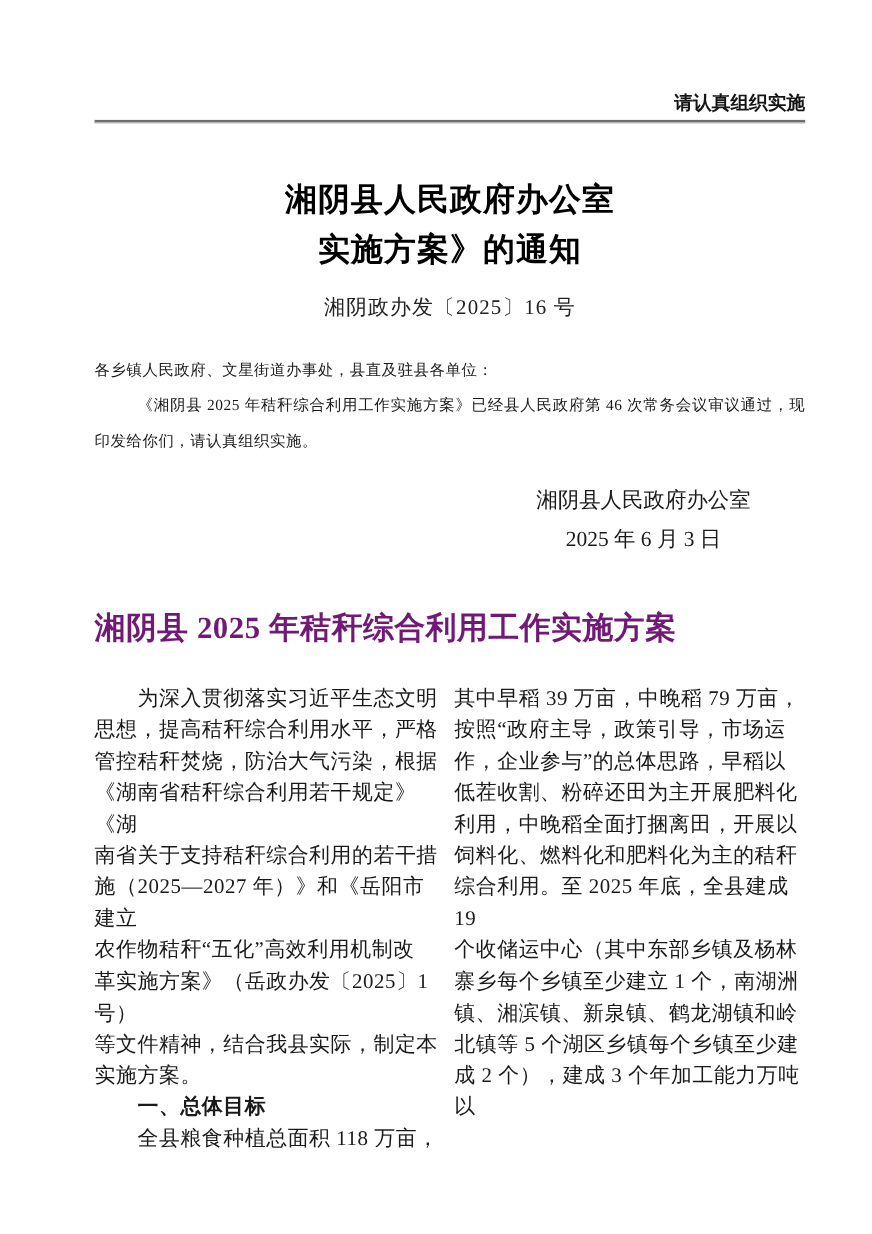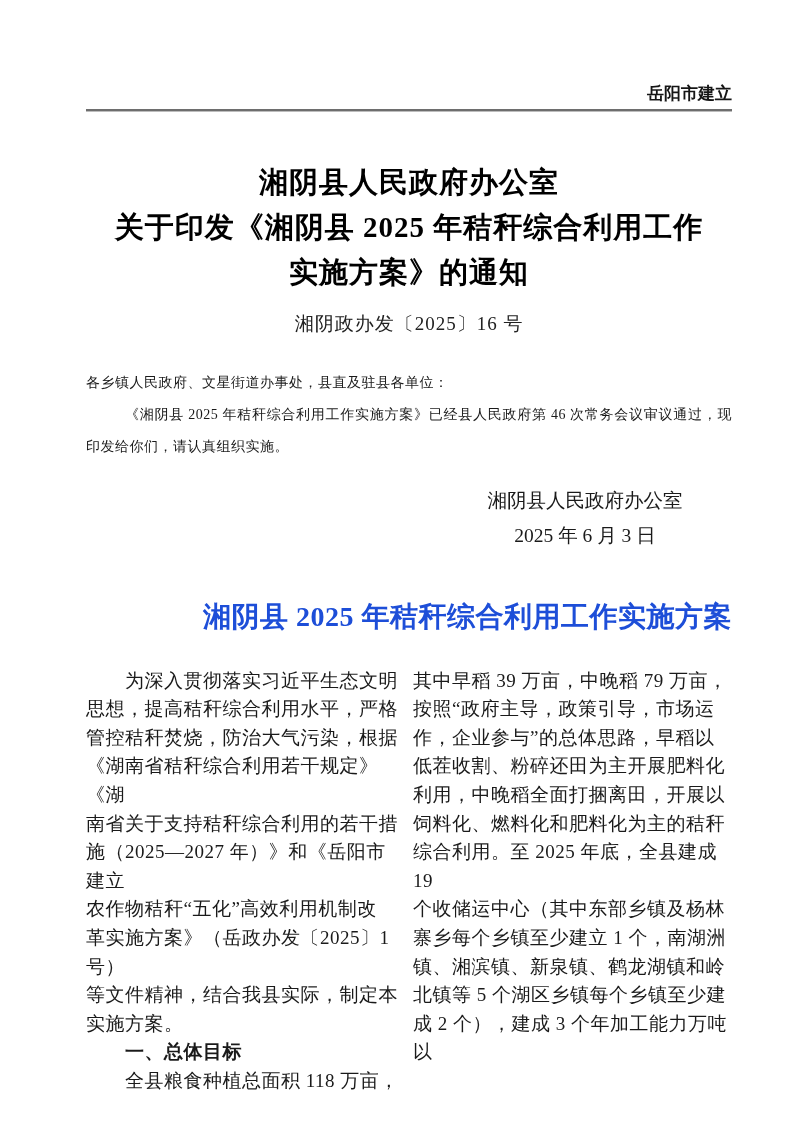--- a/index.html
+++ b/index.html
@@ -66,26 +66,26 @@
     margin-right:42px;
     width:210px;
     text-align:center;
     font-size:19.5px;
     line-height:35px;
     color:#1a1a1a;
   }
   
   .plan-title{
     margin:46px 0 0 0;
-    text-align:right;
+    text-align:left;
     font-weight:bold;
     font-size:28px;
     line-height:36px;
     letter-spacing:0.5px;
-    color:#1d4ed8;
+    color:#701a75;
   }
   
   .columns{
     margin-top:32px;
     display:flex;
     gap:8px;
   }
   .col{flex:1;min-width:0;}
   .col p{
     margin:0;
@@ -102,26 +102,25 @@
     letter-spacing:1px;
     color:#000;
   }
 </style>
 </head>
 <body>
 
 <div class="page">
   <div class="content">
 
-    <div class="header-label">岳阳市建立</div>
+    <div class="header-label">请认真组织实施</div>
     <div class="header-rule"></div>
 
     <h1 class="notice-title">
       <span class="title-line">湘阴县人民政府办公室</span>
-      <span class="title-line">关于印发《湘阴县 2025 年秸秆综合利用工作</span>
       <span class="title-line">实施方案》的通知</span>
     </h1>
 
     <div class="doc-number">湘阴政办发〔2025〕16 号</div>
 
     <div class="notice-body">
       <p class="salutation">各乡镇人民政府、文星街道办事处，县直及驻县各单位：</p>
       <p class="body-para">《湘阴县 2025 年秸秆综合利用工作实施方案》已经县人民政府第 46 次常务会议审议通过，现印发给你们，请认真组织实施。</p>
     </div>
 

